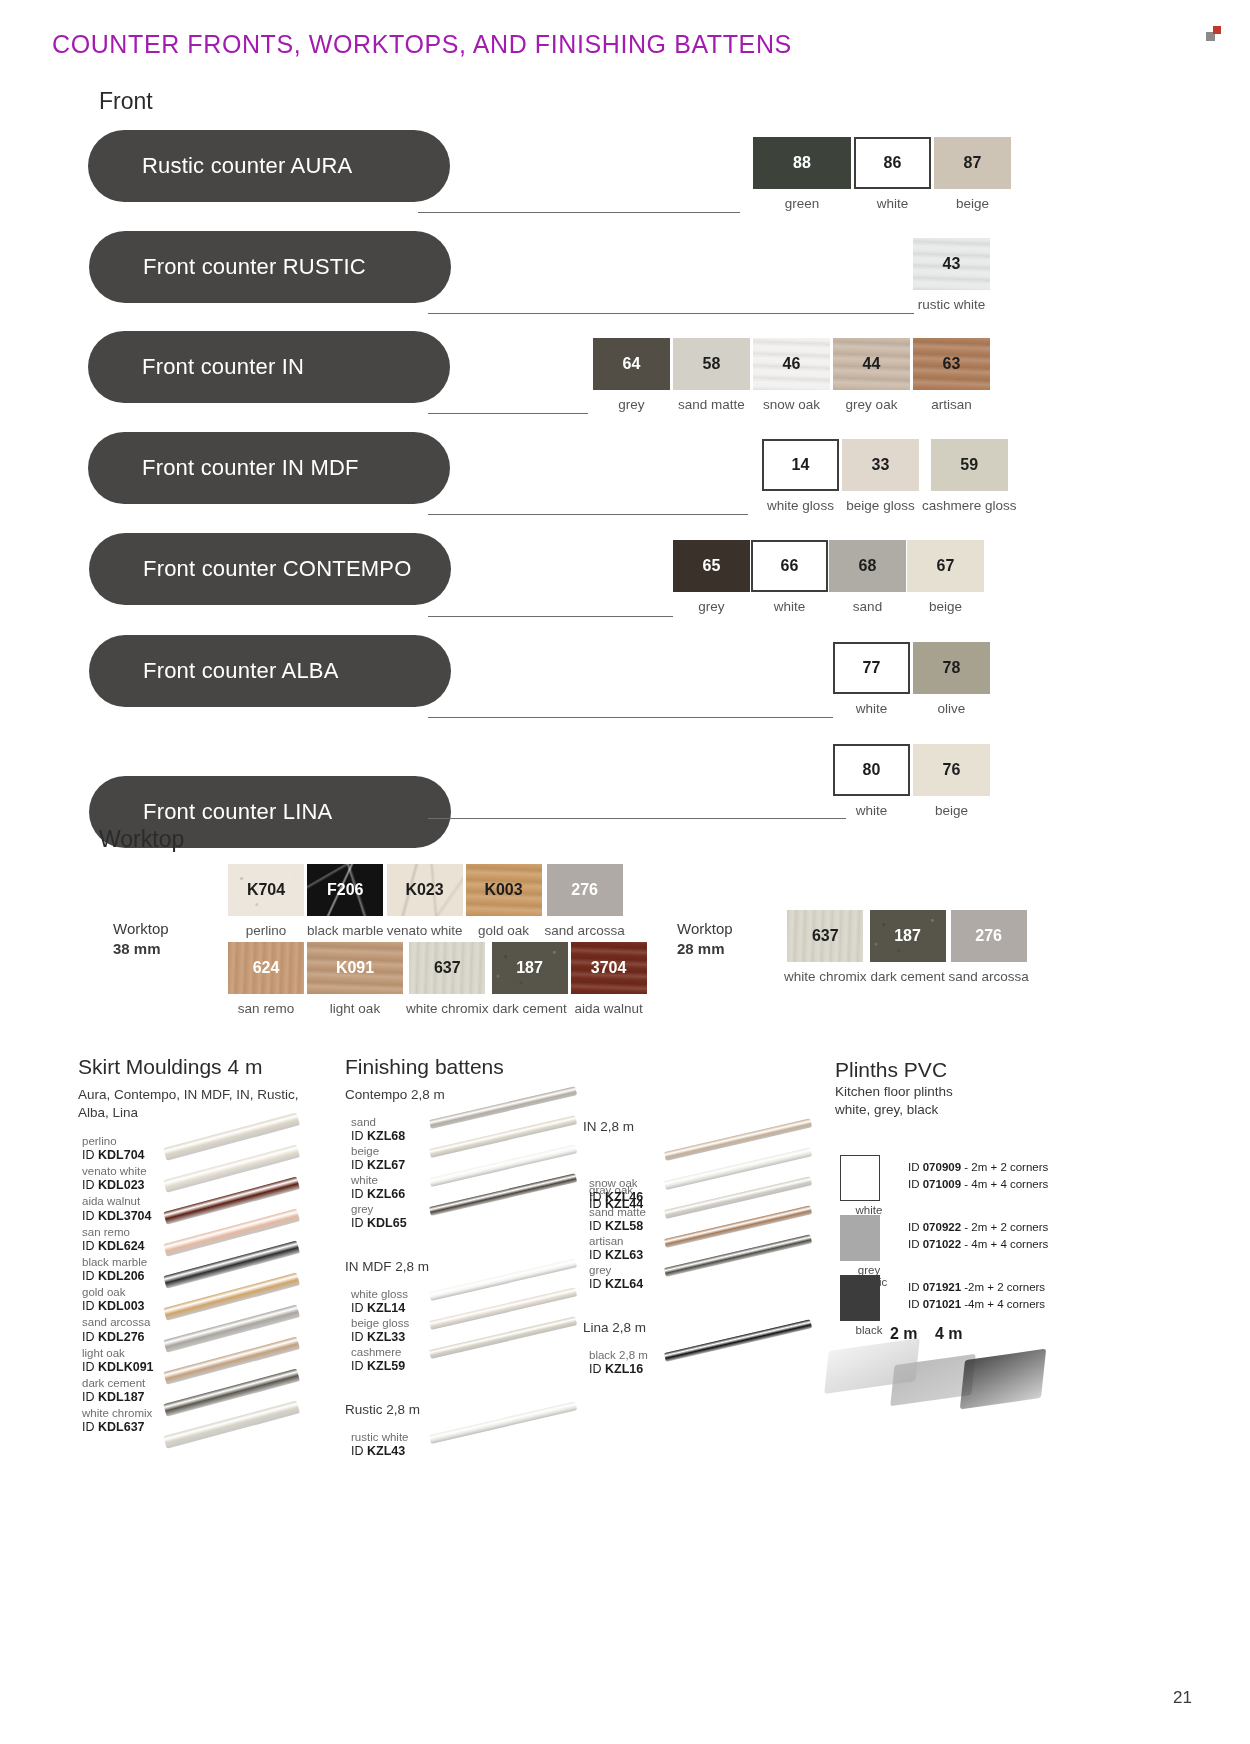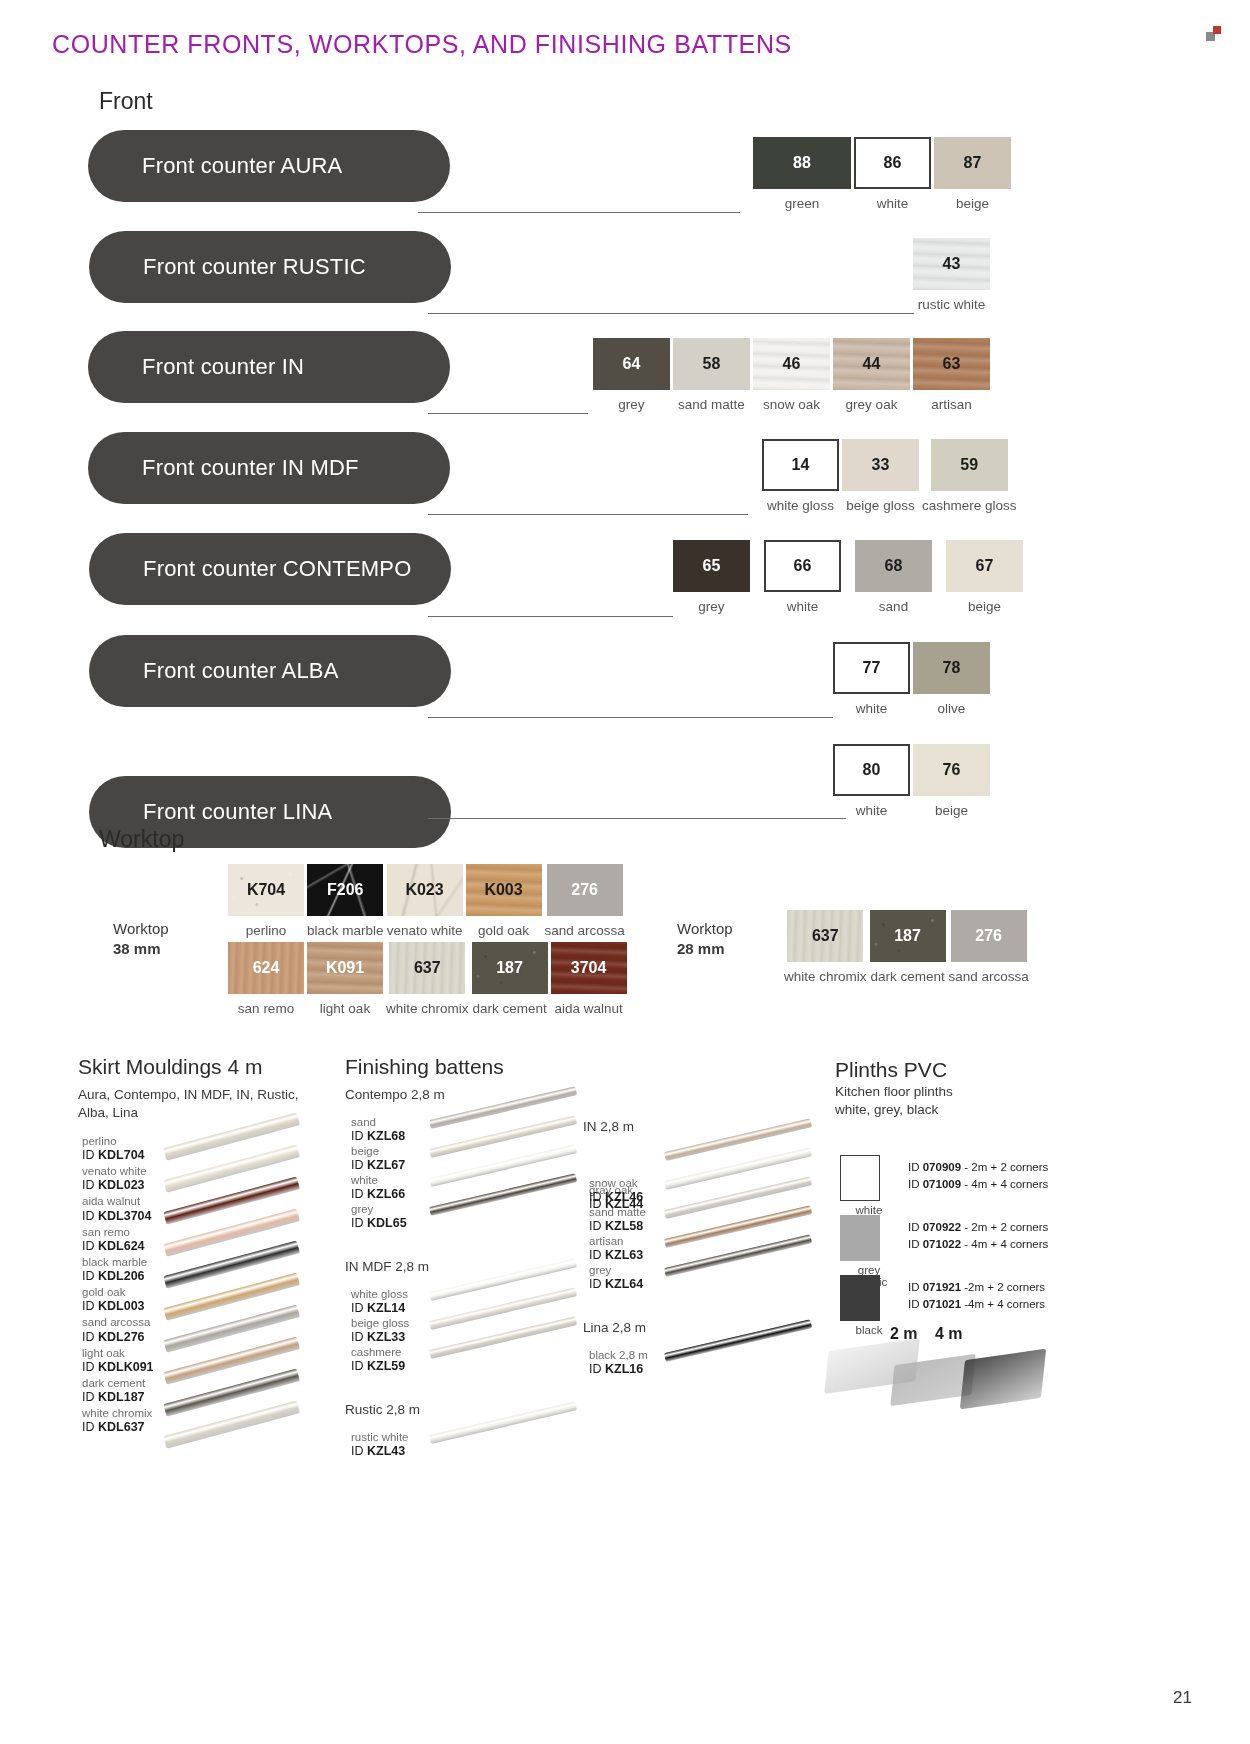--- a/index.html
+++ b/index.html
@@ -112,21 +112,21 @@
 <div class="page-title">COUNTER FRONTS, WORKTOPS, AND FINISHING BATTENS</div>
 <div class="corner-mark">
   <div class="a"></div>
     <div class="b"></div>
 </div>
 
 <div class="sec-head" style="left:99px; top:88px;">Front</div>
 
 <div id="front-rows">
     <div class="pill" style="left: 88px; top: 130px;">
-      <span>Front counter AURA</span>
+      <span>Rustic counter AURA</span>
     </div>
     <div class="swgroup" style="gap: 3px; top: 137px; left: 753px;">
       <div class="sw">
         <div class="chip " style="background: rgb(61, 67, 59); color: rgb(255, 255, 255); width: 98px;">
           <span>88</span>
         </div>
         <div class="cap">green</div>
       </div>
       <div class="sw">
         <div class="chip  bordered" style="background: rgb(255, 255, 255); color: rgb(29, 29, 29); width: 77px;">
@@ -210,21 +210,21 @@
         <div class="chip " style="background: rgb(211, 207, 192); color: rgb(29, 29, 29); width: 77px;">
           <span>59</span>
         </div>
         <div class="cap">cashmere gloss</div>
       </div>
     </div>
     <div class="rule" style="left: 428px; width: 320px; top: 514px;"></div>
     <div class="pill" style="left: 89px; top: 533px;">
       <span>Front counter CONTEMPO</span>
     </div>
-    <div class="swgroup" style="gap: 14px; top: 540px; left: 673px;">
+    <div class="swgroup" style="gap: 1px; top: 540px; left: 673px;">
       <div class="sw">
         <div class="chip " style="background: rgb(58, 49, 43); color: rgb(255, 255, 255); width: 77px;">
           <span>65</span>
         </div>
         <div class="cap">grey</div>
       </div>
       <div class="sw">
         <div class="chip  bordered" style="background: rgb(255, 255, 255); color: rgb(29, 29, 29); width: 77px;">
           <span>66</span>
         </div>
@@ -326,21 +326,21 @@
     </div>
   </div>
 <div id="wt38r2" class="swgroup" style="left:228px; top:942px; gap:3px;">
     <div class="sw">
       <div class="chip tex-lines" style="background: rgb(199, 154, 116); color: rgb(255, 255, 255); width: 76px;">
         <span>624</span>
       </div>
       <div class="cap">san remo</div>
     </div>
     <div class="sw">
-      <div class="chip tex-vlines" style="background: rgb(192, 154, 120); color: rgb(255, 255, 255); width: 76px;">
+      <div class="chip tex-vlines" style="background: rgb(192, 154, 120); color: rgb(255, 255, 255); width: 96px;">
         <span>K091</span>
       </div>
       <div class="cap">light oak</div>
     </div>
     <div class="sw">
       <div class="chip tex-lines" style="background: rgb(217, 214, 202); color: rgb(29, 29, 29); width: 76px;">
         <span>637</span>
       </div>
       <div class="cap">white chromix</div>
     </div>

